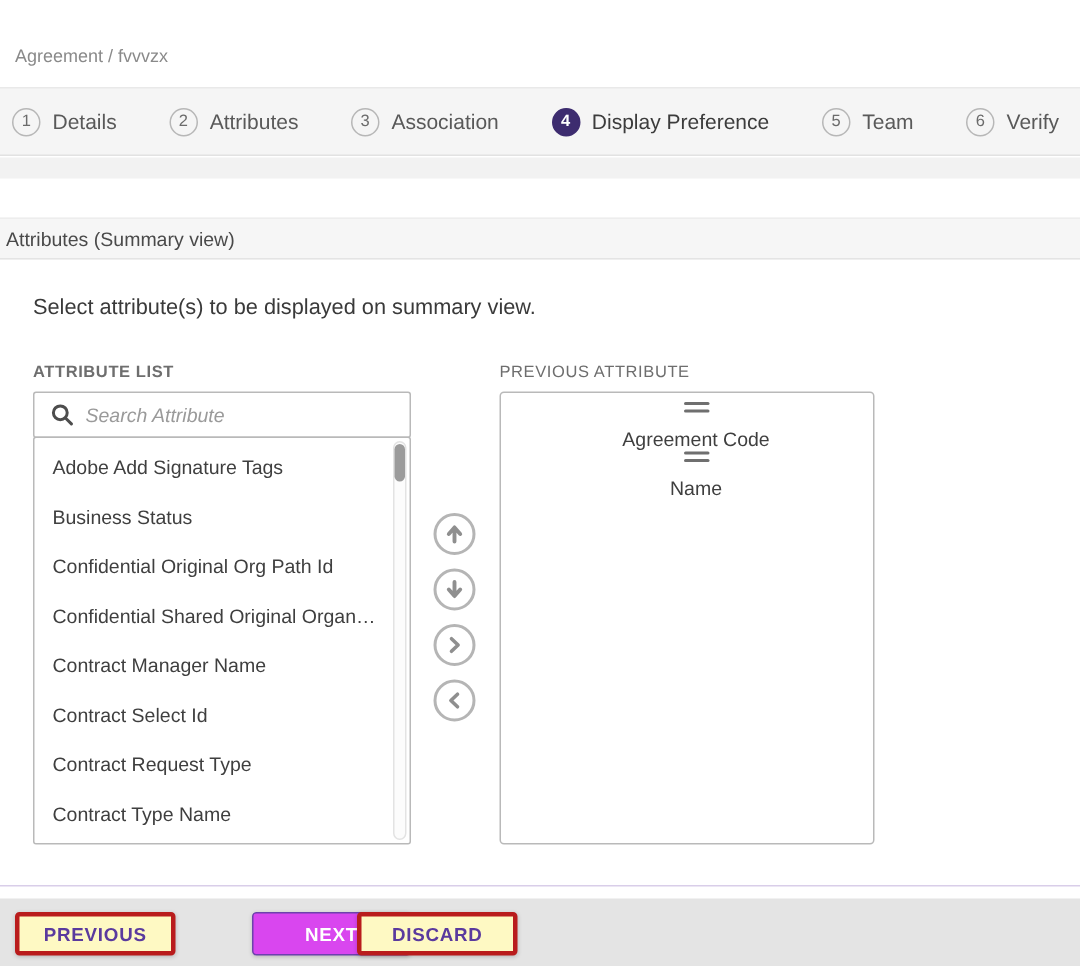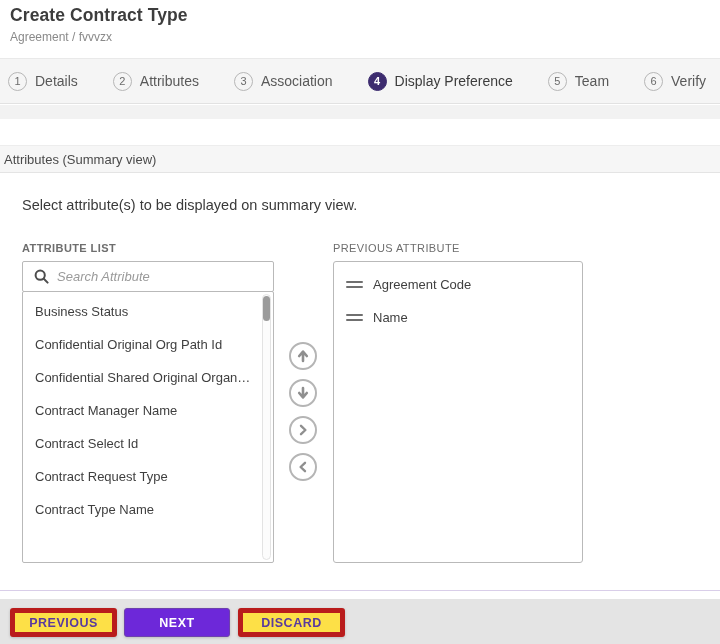--- a/index.html
+++ b/index.html
@@ -55,43 +55,42 @@
   
   .transfer-btn { position:absolute; left:289px; width:28px; height:28px; border-radius:50%;
     border:2px solid #b5b5b5; background:#fff; display:flex; align-items:center; justify-content:center;
     cursor:pointer; padding:0; }
   .transfer-btn svg { display:block; }
   .t-up { top:342px; } .t-down { top:379px; } .t-right { top:416px; } .t-left { top:453px; }
 
   
   .sel-panel { position:absolute; left:333px; top:261px; width:250px; height:302px;
     background:#fff; border:1px solid #b9b9b9; border-radius:3px; }
-  .sel-row { height:33px; display:flex; align-items:center; padding-left:12px; gap:10px; cursor:grab; }
+  .sel-row { height:33px; display:flex; align-items:center; padding-left:12px; gap:10px; cursor:grab;flex-direction:column; }
   .sel-row:first-child { margin-top:6px; }
   .drag-handle { width:17px; display:flex; flex-direction:column; gap:3px; flex:0 0 auto; }
   .drag-handle span { display:block; height:2px; background:#6f6f6f; border-radius:1px; }
   .sel-text { font-size:13px; color:#3f3f3f; }
 
   
   .footer-divider { position:absolute; top:590px; left:0; width:720px; height:1px; background:#d9cee9; }
   .footer { position:absolute; top:599px; left:0; width:720px; height:45px; background:#e4e4e4; }
   .btn { position:absolute; top:9px; height:29px; border-radius:3px; font-size:12.5px; font-weight:700;
     letter-spacing:0.5px; font-family:"Liberation Sans", sans-serif; cursor:pointer;
     box-shadow:0 1px 3px rgba(0,0,0,0.18); }
-  .btn-outline { background:#fde047; border:5px solid #b91c1c; color:#5a3a9e; }
-  .btn-primary { background:#6d28d9; border:1px solid #6d41ad; color:#fff; }
+  .btn-outline { background:#fef9c3; border:3px solid #b91c1c; color:#5a3a9e; }
+  .btn-primary { background:#d946ef; border:1px solid #6d41ad; color:#fff;margin-left:44px; }
   .btn-previous { left:10px; width:107px; }
   .btn-next { left:124px; width:106px; }
   .btn-discard { left:238px; width:107px; }
 </style>
 </head>
 <body>
 
 <div class="header">
-  <div class="page-title">Create Contract Type</div>
   <div class="breadcrumb">Agreement / fvvvzx</div>
 </div>
 
 <div class="stepper">
   <div class="step">
     <span class="step-circle">1</span>
     <span class="step-label">Details</span>
   </div>
   <div class="step">
     <span class="step-circle">2</span>
@@ -128,20 +127,21 @@
 
 <div class="search-box">
   <svg width="15" height="15" viewBox="0 0 15 15">
     <circle cx="6.2" cy="6.2" r="4.6" fill="none" stroke="#4d4d4d" stroke-width="2"></circle>
     <line x1="9.8" y1="9.8" x2="13.6" y2="13.6" stroke="#4d4d4d" stroke-width="2" stroke-linecap="round"></line>
   </svg>
   <input class="search-input" type="text" placeholder="Search Attribute" style="">
 </div>
 
 <div class="attr-list">
+  <div class="attr-item">Adobe Add Signature Tags</div>
   <div class="attr-item">Business Status</div>
   <div class="attr-item">Confidential Original Org Path Id</div>
   <div class="attr-item">Confidential Shared Original Organ…</div>
   <div class="attr-item">Contract Manager Name</div>
   <div class="attr-item">Contract Select Id</div>
   <div class="attr-item">Contract Request Type</div>
   <div class="attr-item">Contract Type Name</div>
   <div class="scroll-track">
     <div class="scroll-thumb"></div>
   </div>

